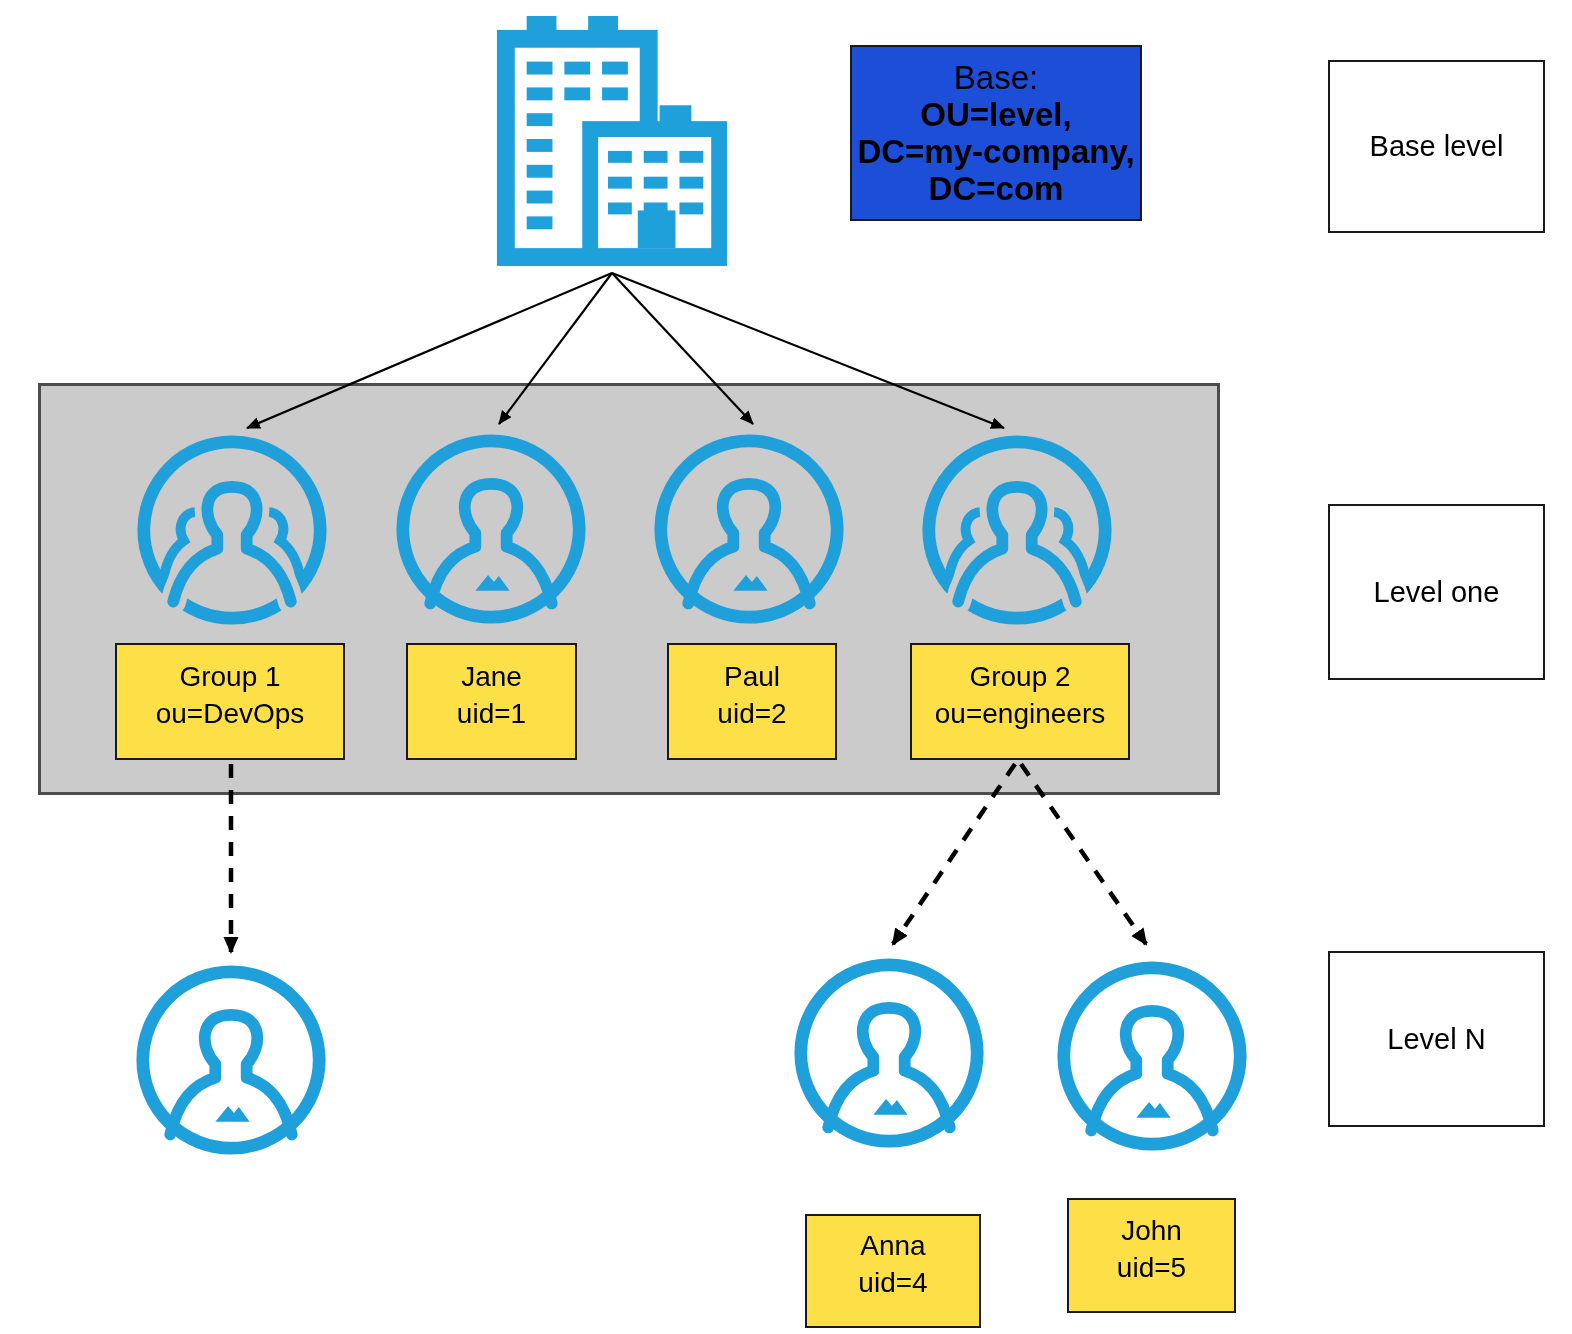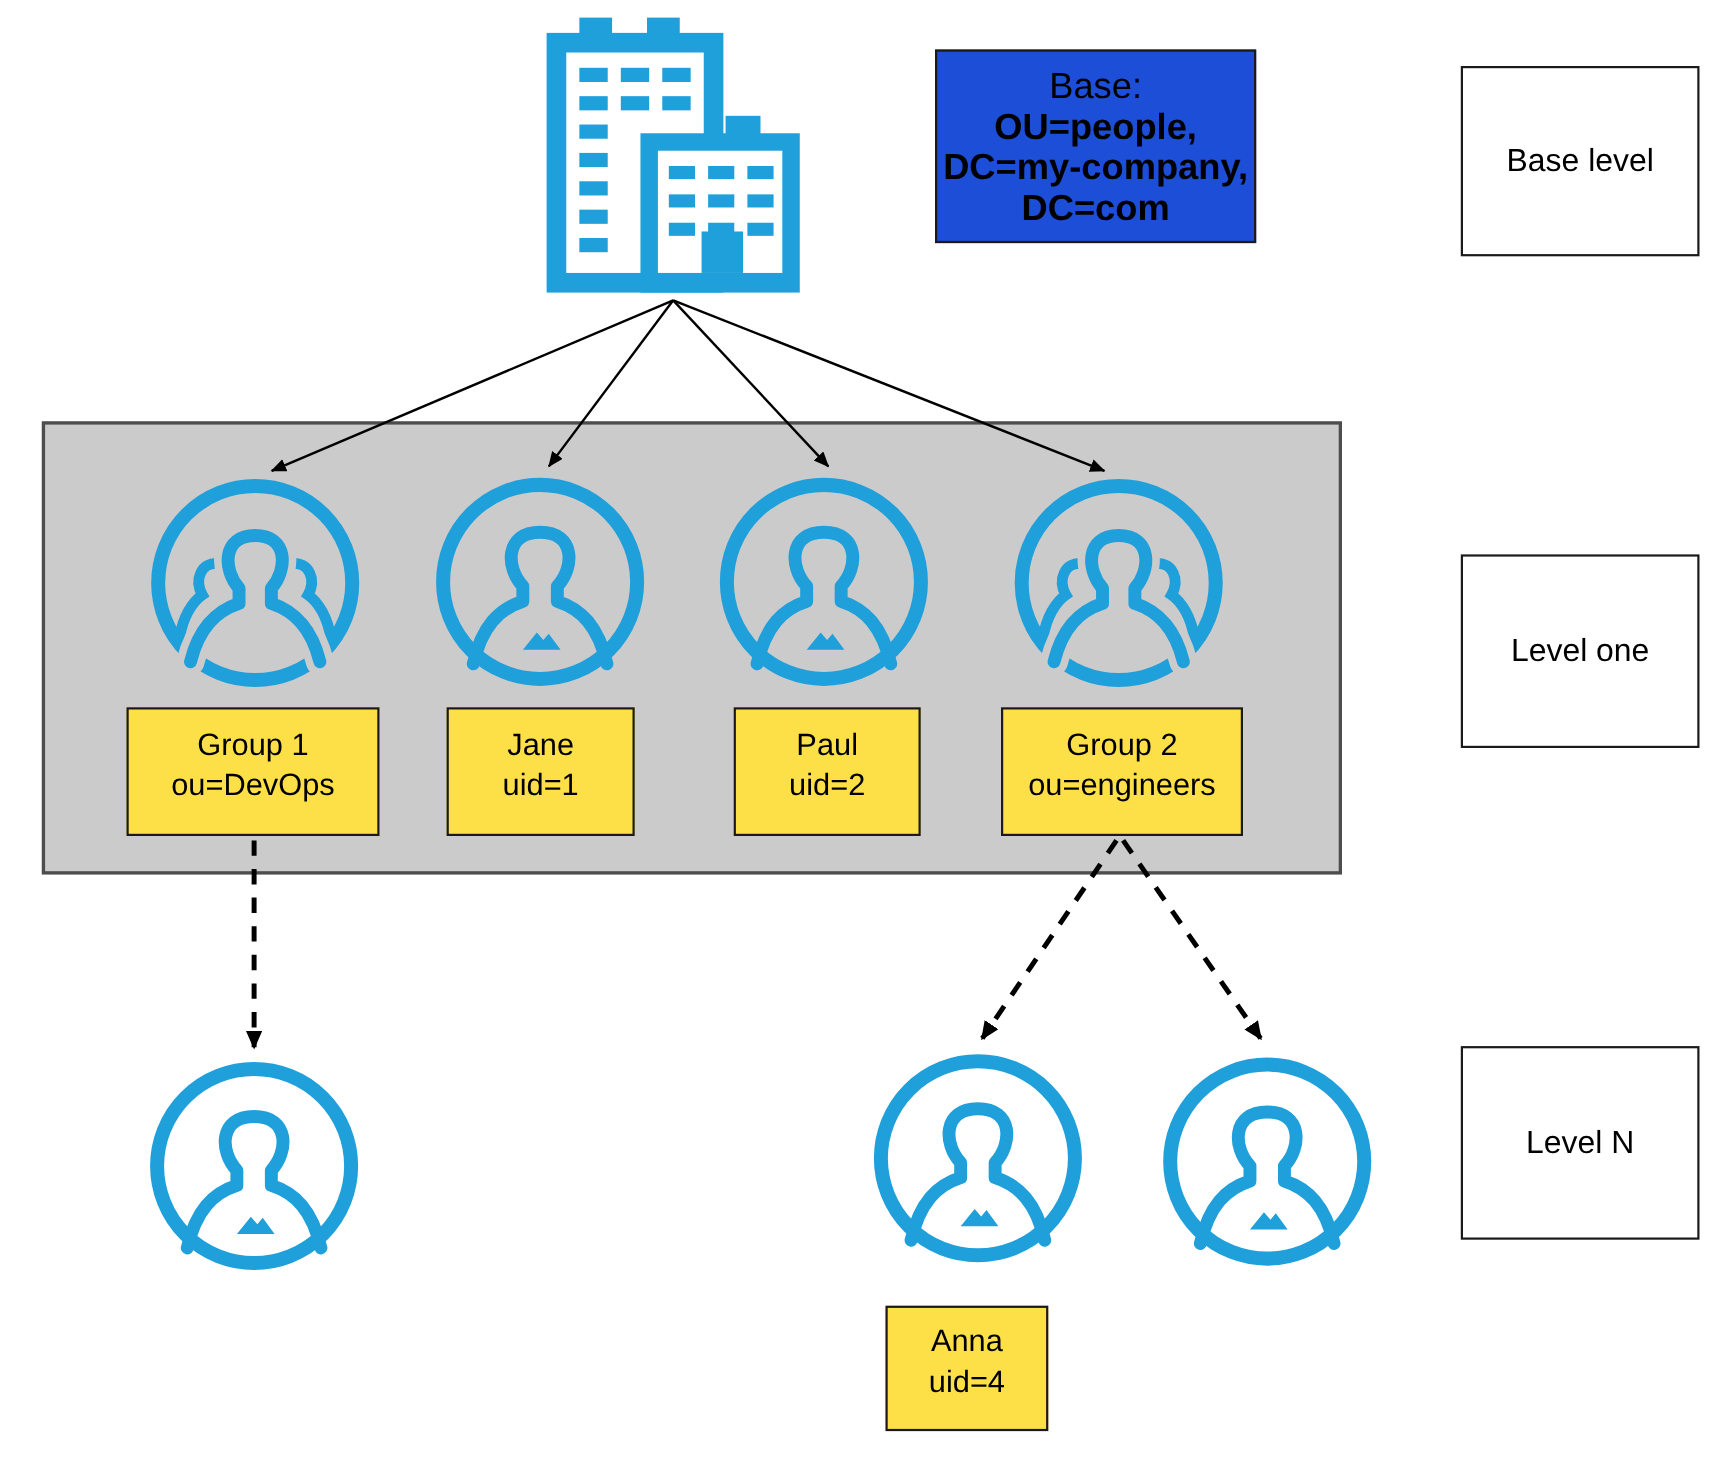--- a/index.html
+++ b/index.html
@@ -133,21 +133,21 @@
     <line x1="1015" y1="764" x2="893" y2="944" stroke="var(--arrow)" stroke-width="4.5" stroke-dasharray="14 12" marker-end="url(#mhd)"></line>
     <line x1="1021" y1="764" x2="1146" y2="944" stroke="var(--arrow)" stroke-width="4.5" stroke-dasharray="14 12" marker-end="url(#mhd)"></line>
   </svg>
 
   <svg class="abs" style="left:487px;top:6px" width="248" height="268" viewBox="0 0 250 270">
     <use href="#icon-building"></use>
   </svg>
 
   <div class="abs base-box">
     <span>Base:</span>
-    <span class="b">OU=people,</span>
+    <span class="b">OU=level,</span>
     <span class="b">DC=my-company,</span>
     <span class="b">DC=com</span>
   </div>
 
   <div class="abs side-box" style="top:60px;height:173px">
     <span>Base level</span>
   </div>
   <div class="abs side-box" style="top:504px">
     <span>Level one</span>
   </div>
@@ -188,18 +188,22 @@
   <svg class="abs" style="left:133px;top:962px" width="196" height="196" viewBox="0 0 200 200">
       <use href="#icon-person"></use>
     </svg>
   <svg class="abs" style="left:791px;top:955px" width="196" height="196" viewBox="0 0 200 200">
       <use href="#icon-person"></use>
     </svg>
   <svg class="abs" style="left:1054px;top:958px" width="196" height="196" viewBox="0 0 200 200">
       <use href="#icon-person"></use>
     </svg>
 
-  <div class="abs node-box" style="left:805px;top:1187px;width:148px;height:114px">
+  <div class="abs node-box" style="left:805px;top:1214px;width:176px;height:114px">
     <span class="nm">Anna</span>
     <span class="attr">uid=4</span>
   </div>
+  <div class="abs node-box" style="left:1067px;top:1198px;width:169px;height:115px">
+    <span class="nm">John</span>
+    <span class="attr">uid=5</span>
+  </div>
 
 </div>
 
 </body></html>

